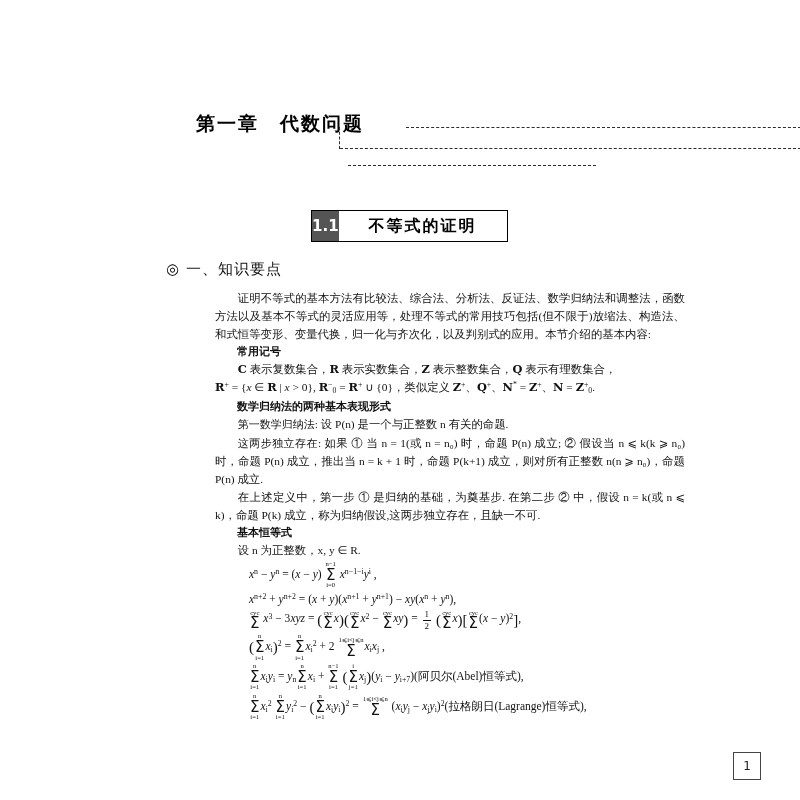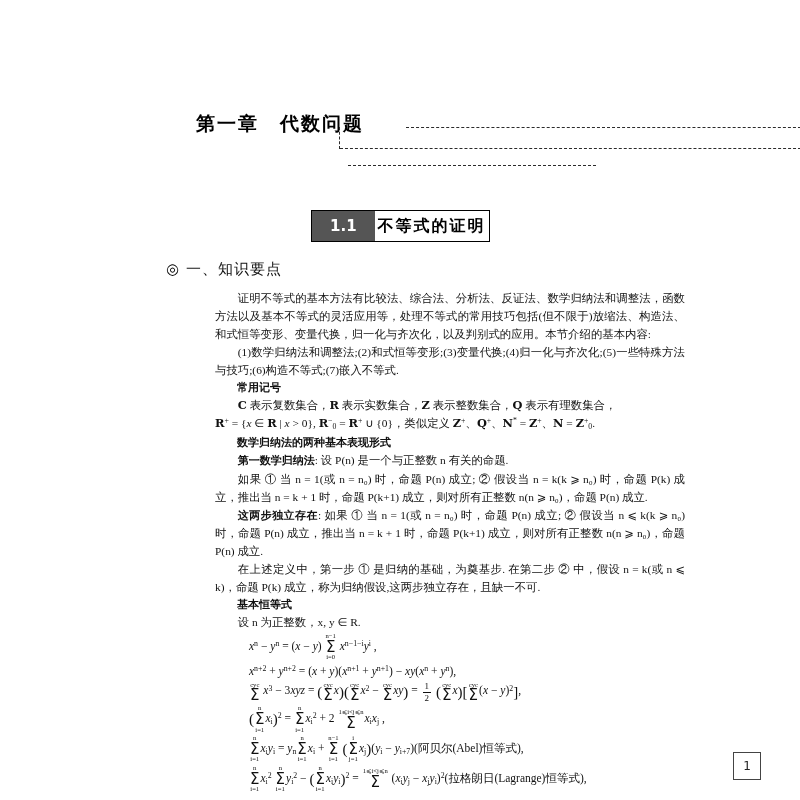--- a/index.html
+++ b/index.html
@@ -82,31 +82,31 @@
   }
   .section-number {
     background: #555;
     color: #fff;
     font-family: "DejaVu Sans", sans-serif;
     font-weight: bold;
     font-size: 15px;
     display: flex;
     align-items: center;
     justify-content: center;
-    padding: 0 18px;
+    padding: 0 0;
     letter-spacing: 0px;
   }
   .section-name {
     font-family: "DejaVu Sans", sans-serif;
     font-weight: bold;
     font-size: 16px;
     display: flex;
     align-items: center;
     justify-content: center;
-    padding: 0 3px;
+    padding: 0 30px;
     letter-spacing: 2px;
     color: #000;
   }
 
   
   .subsection {
     position: absolute;
     left: 166px;
     top: 260px;
     display: flex;
@@ -139,21 +139,21 @@
   }
   .body p {
     margin: 0;
     text-indent: 2em;
   }
   .body p.noindent {
     text-indent: 0;
   }
   .bold {
     font-family: "DejaVu Sans", sans-serif;
-    font-weight: bold;
+    font-weight: normal;
     font-size: 11px;
   }
   .sub-head {
     text-indent: 2em;
     font-family: Liberation Serif, serif;
     font-weight: bold;
     font-size: 11px;
   }
   .mathrow {
     margin: 1.5px 0;
@@ -237,37 +237,35 @@
   </div>
 
   <div class="subsection">
     <span class="bullet-icon">◎</span>
     <span class="subsection-title">一、知识要点</span>
   </div>
 
   <div class="body">
 
     <p>证明不等式的基本方法有比较法、综合法、分析法、反证法、数学归纳法和调整法，函数方法以及基本不等式的灵活应用等，处理不等式的常用技巧包括(但不限于)放缩法、构造法、和式恒等变形、变量代换，归一化与齐次化，以及判别式的应用。本节介绍的基本内容:</p>
-    <p>(1)数学归纳法和调整法;(2)和式恒等变形;(3)变量代换;(4)归一化与齐次化;(5)一些特殊方法与技巧;(6)构造不等式;(7)嵌入不等式.</p>
 
     <p class="sub-head">常用记号</p>
 
     <p>
       <span class="bbb">C</span> 表示复数集合，<span class="bbb">R</span> 表示实数集合，<span class="bbb">Z</span> 表示整数集合，<span class="bbb">Q</span> 表示有理数集合，
     </p>
     <p class="noindent">
       <span class="bbb">R</span><sup>+</sup> = {<i class="v">x</i> ∈ <span class="bbb">R</span> | <i class="v">x</i> &gt; 0}, <span class="bbb">R</span><sup>−</sup><sub>0</sub> = <span class="bbb">R</span><sup>+</sup> ∪ {0}，类似定义 <span class="bbb">Z</span><sup>+</sup>、<span class="bbb">Q</span><sup>+</sup>、<span class="bbb">N</span><sup>*</sup> = <span class="bbb">Z</span><sup>+</sup>、<span class="bbb">N</span> = <span class="bbb">Z</span><sup>+</sup><sub>0</sub>.
     </p>
 
     <p class="sub-head">数学归纳法的两种基本表现形式</p>
 
     <p>
       <span class="bold">第一数学归纳法</span><span>: 设 P(n) 是一个与正整数 n 有关的命题.</span>
     </p>
-    <p>如果 ① 当 n = 1(或 n = n₀) 时，命题 P(n) 成立; ② 假设当 n = k(k ⩾ n₀) 时，命题 P(k) 成立，推出当 n = k + 1 时，命题 P(k+1) 成立，则对所有正整数 n(n ⩾ n₀)，命题 P(n) 成立.</p>
 
     <p>
       <span class="bold">这两步独立存在</span><span>: 如果 ① 当 n = 1(或 n = n₀) 时，命题 P(n) 成立; ② 假设当 n ⩽ k(k ⩾ n₀) 时，命题 P(n) 成立，推出当 n = k + 1 时，命题 P(k+1) 成立，则对所有正整数 n(n ⩾ n₀)，命题 P(n) 成立.</span>
     </p>
 
     <p>在上述定义中，第一步 ① 是归纳的基础，为奠基步. 在第二步 ② 中，假设 n = k(或 n ⩽ k)，命题 P(k) 成立，称为归纳假设,这两步独立存在，且缺一不可.</p>
 
     <p class="sub-head">基本恒等式</p>
     <p>设 n 为正整数，x, y ∈ R.</p>
 

